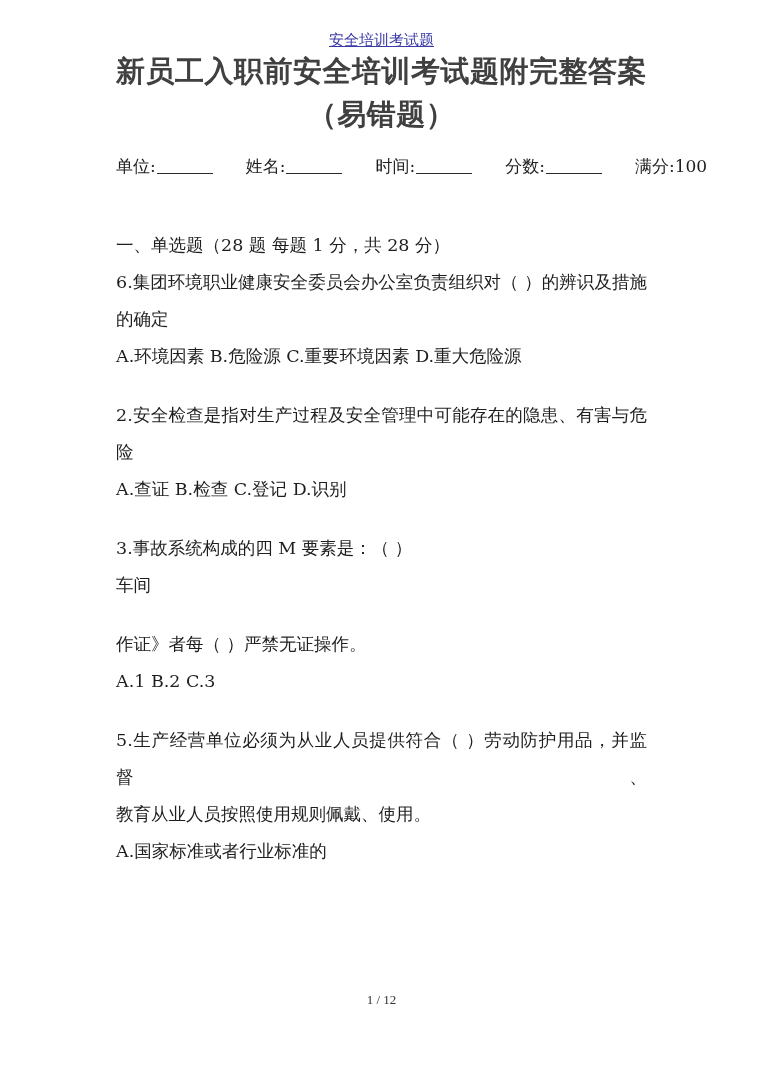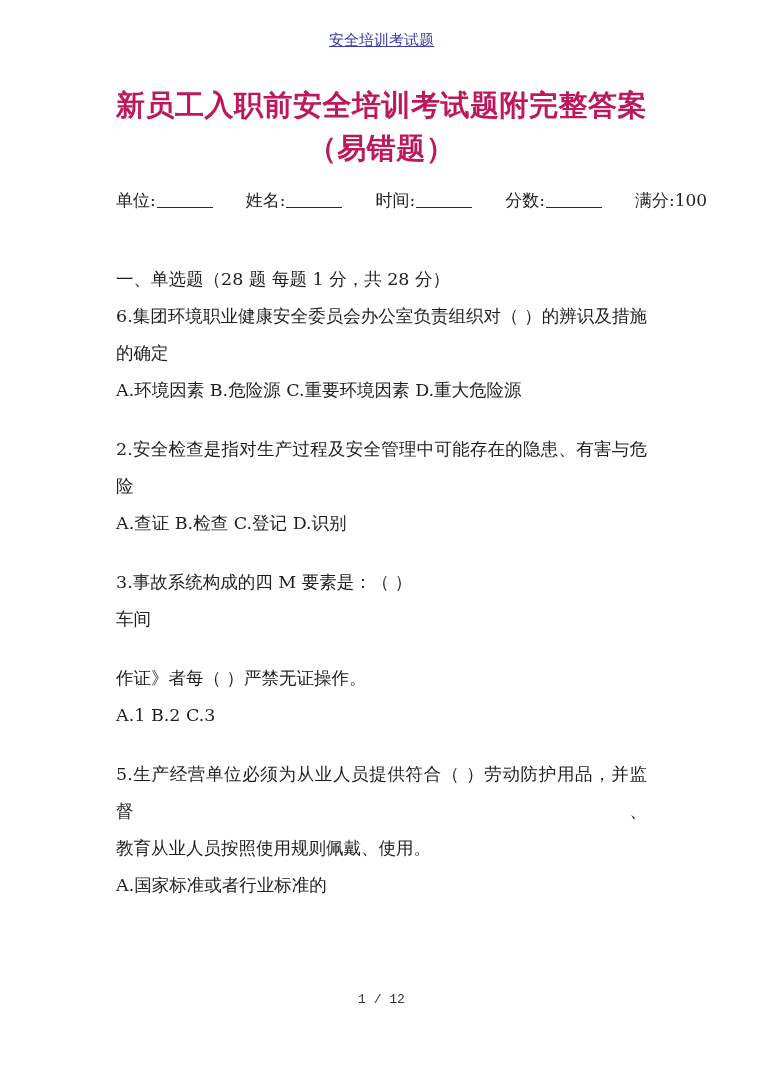--- a/index.html
+++ b/index.html
@@ -21,26 +21,25 @@
     text-align: center;
     font-size: 15px;
     line-height: 20px;
   }
   .doc-header .link {
     color: #3a3aa8;
     text-decoration: underline;
     cursor: pointer;
   }
   .doc-title {
-    margin-top: 34px;
     text-align: center;
     font-size: 29px;
     line-height: 43px;
     font-weight: 600;
-    color: #be185d;
+    color: #404040;
     letter-spacing: 0.5px;
   }
   .info-line {
     margin: 18px auto 0;
     width: 531px;
     display: flex;
     justify-content: space-between;
     align-items: baseline;
     font-size: 17px;
     line-height: 24px;
@@ -71,21 +70,21 @@
   .line.fill {
     text-align: justify;
     text-align-last: justify;
   }
   .doc-footer {
     position: absolute;
     top: 992px;
     left: 0;
     width: 100%;
     text-align: center;
-    font-family: Liberation Mono, monospace;
+    font-family: Liberation Serif, serif;
     font-size: 13px;
     color: #333333;
   }
 </style>
 </head>
 <body style="color: rgb(30, 30, 30);">
 
 <div class="page">
 
   <div class="doc-header">

